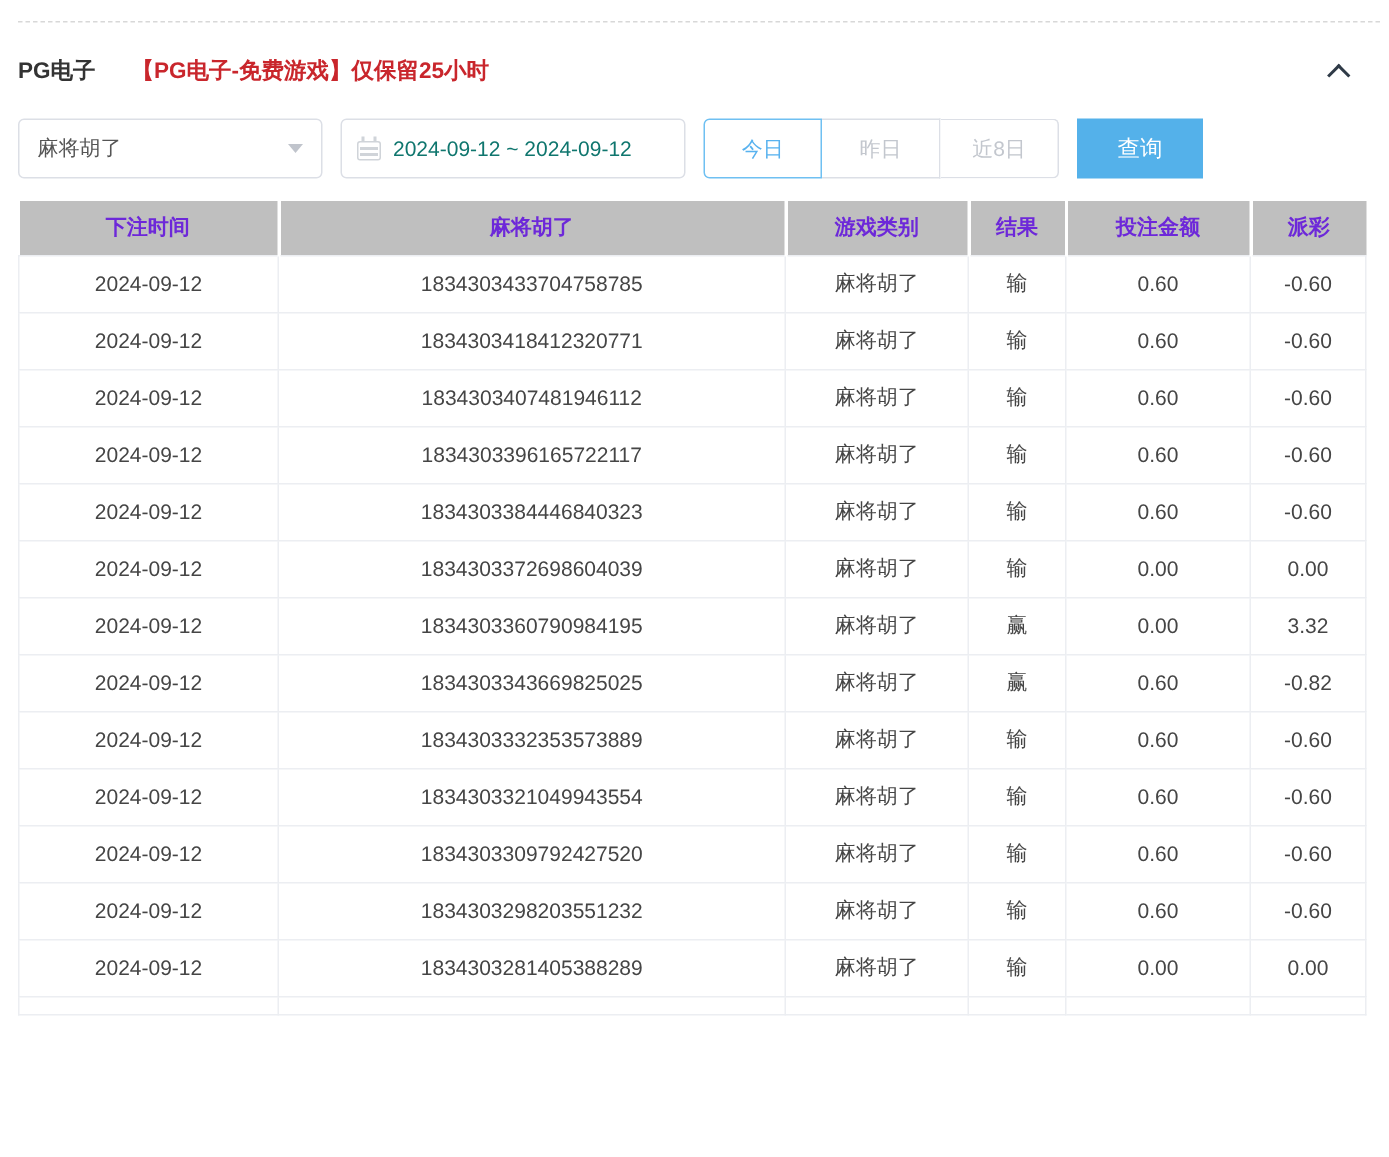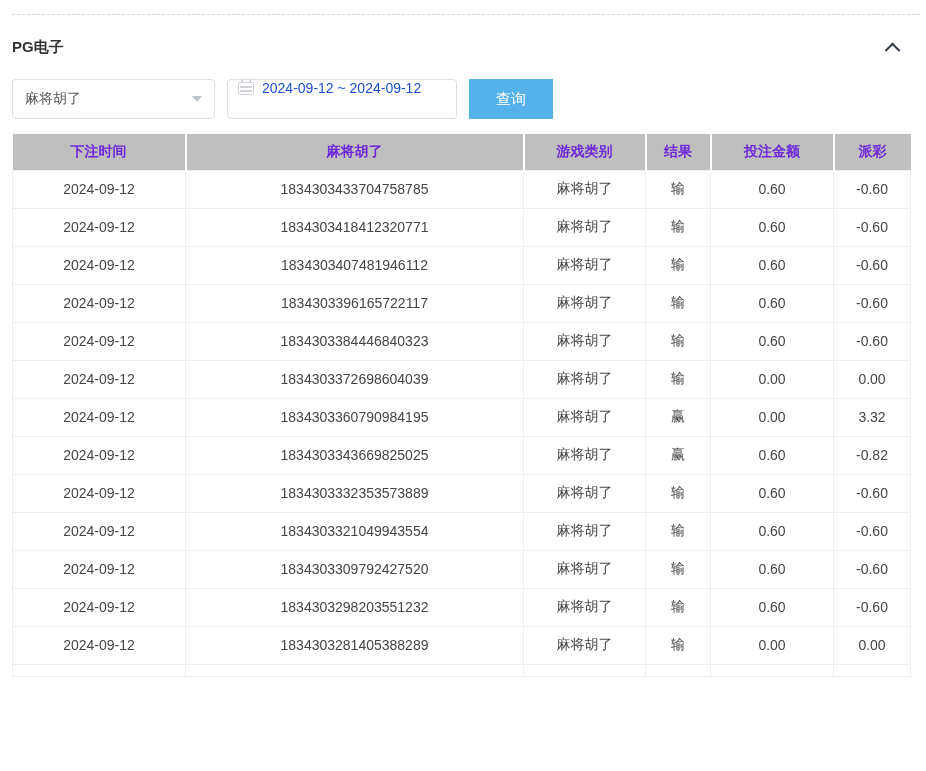--- a/index.html
+++ b/index.html
@@ -17,22 +17,22 @@
   .chevron-up { width: 11px; height: 11px; border-top: 2px solid #2f3a47;
     border-right: 2px solid #2f3a47; transform: rotate(-45deg) translate(-2px, 2px); }
 
   .filter-row { display: flex; align-items: center; margin-top: 21px; height: 40px; }
   .select-box { width: 203px; height: 40px; border: 1px solid #dcdfe6; border-radius: 4px;
     display: flex; align-items: center; padding: 0 12px; color: #555; font-size: 14px;
     cursor: pointer; background: #fff; }
   .caret-down { width: 0; height: 0; border-left: 5px solid transparent;
     border-right: 5px solid transparent; border-top: 6px solid #c0c4cc; margin-left: auto; }
   .date-box { width: 230px; height: 40px; border: 1px solid #dcdfe6; border-radius: 4px;
-    margin-left: 12px; display: flex; padding: 0 10px; gap: 8px;
-    color: #1d4ed8; font-size: 14px; cursor: pointer; background: #fff; }
+    margin-left: 12px; display: flex; align-items: center; padding: 0 10px; gap: 8px;
+    color: #0f766e; font-size: 14px; cursor: pointer; background: #fff; }
   .calendar-icon { width: 16px; height: 13px; border: 1px solid #d0d4d9; border-radius: 2px;
     position: relative; flex: 0 0 auto; margin-top: 2px; }
   .calendar-icon::before { content: ""; position: absolute; top: -4px; left: 2px;
     width: 2px; height: 3px; background: #d0d4d9; box-shadow: 8px 0 0 #d0d4d9; }
   .calendar-icon::after { content: ""; position: absolute; top: 3px; left: 1px;
     width: 12px; height: 2px; background: #d0d4d9; box-shadow: 0 4px 0 #d0d4d9; }
 
   .btn-group { display: flex; margin-left: 12px; }
   .seg-btn { min-width: 79px; height: 40px; line-height: 38px; text-align: center;
     font-size: 14px; background: #fff; cursor: pointer; }
@@ -69,33 +69,39 @@
 </style>
 </head>
 <body>
 
 <div class="container">
 
   <div class="dashed-divider"></div>
 
   <div class="panel-header">
     <span class="panel-title">PG电子</span>
+    <span class="panel-subtitle">【PG电子-免费游戏】仅保留25小时</span>
     <span class="collapse-btn">
       <span class="chevron-up"></span>
     </span>
   </div>
 
   <div class="filter-row">
     <div class="select-box">
       <span>麻将胡了</span>
       <span class="caret-down"></span>
     </div>
     <div class="date-box">
       <span class="calendar-icon"></span>
       <span>2024-09-12 ~ 2024-09-12</span>
+    </div>
+    <div class="btn-group">
+      <div class="seg-btn active">今日</div>
+      <div class="seg-btn mid">昨日</div>
+      <div class="seg-btn last">近8日</div>
     </div>
     <button class="query-btn">查询</button>
   </div>
 
 
   <table class="bet-table">
     <colgroup>
         <col class="c1">
         <col class="c2">
         <col class="c3">

